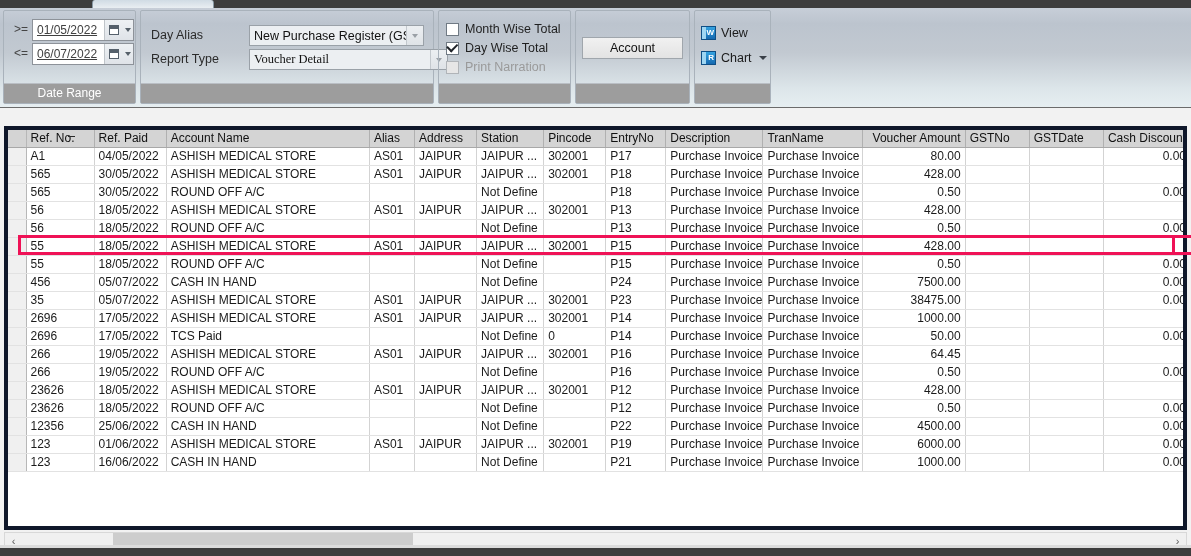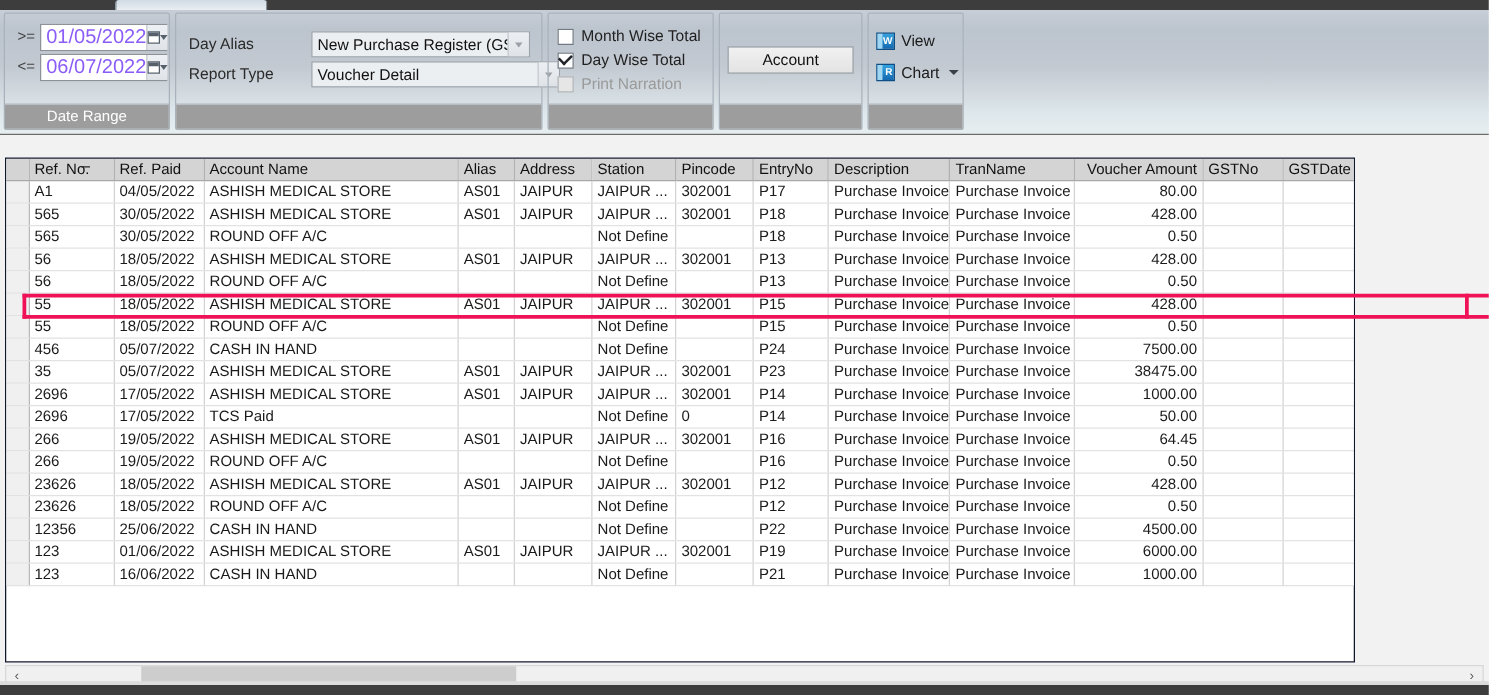--- a/index.html
+++ b/index.html
@@ -30,21 +30,21 @@
           background:#9d9d9d;color:#ffffff;font-size:12px;text-align:center;
           line-height:19px;border-top:1px solid #b9bec4;}
   .gfoot-blank{position:absolute;left:0;right:0;bottom:0;height:19px;background:#9d9d9d;border-top:1px solid #b9bec4;}
 
   
   #grp-date{left:3px;width:133px;}
   .daterow{position:absolute;left:6px;height:22px;}
   .dlabel{position:absolute;left:0;top:3px;width:22px;text-align:center;color:#444;font-size:12px;}
   .dbox{position:absolute;left:22px;top:0;width:102px;height:22px;box-sizing:border-box;
         background:#fff;border:1px solid #8d9299;display:flex;align-items:center;}
-  .dbox .dval{flex:1;padding-left:4px;font-size:16px;color:#8b5cf6;}
+  .dbox .dval{flex:1;padding-left:4px;font-size:12px;color:#404040;text-decoration:underline;}
   .dbox .dcal{width:17px;height:20px;display:flex;align-items:center;justify-content:center;
               background:linear-gradient(to bottom,#eef1f4,#dfe3e8);border-left:1px solid #bfc4c9;}
   .calglyph{width:10px;height:10px;border:1px solid #55606b;background:#fff;position:relative;box-sizing:border-box;}
   .calglyph:before{content:"";position:absolute;left:0;right:0;top:0;height:3px;background:#55606b;}
   .dbox .darrow{width:11px;height:20px;display:flex;align-items:center;justify-content:center;
                 background:linear-gradient(to bottom,#eef1f4,#dfe3e8);}
   .caret{width:0;height:0;border-left:3px solid transparent;border-right:3px solid transparent;border-top:4px solid #56606a;}
 
   
   #grp-report{left:140px;width:294px;}
@@ -80,22 +80,22 @@
   .appicon{width:15px;height:14px;box-sizing:border-box;margin-right:5px;position:relative;
            background:linear-gradient(to bottom,#35a3e0,#1569b0);border:1px solid #0f4f86;
            color:#fff;font-size:8px;font-weight:bold;line-height:12px;text-align:right;padding-right:1px;
            font-family:"Liberation Sans", sans-serif;}
   .appicon:before{content:"";position:absolute;left:0;top:0;width:4px;height:100%;background:#9fd6f2;}
   .vtext{font-size:12.5px;color:#1b1b1b;}
   .vcaret{margin-left:7px;width:0;height:0;border-left:4px solid transparent;border-right:4px solid transparent;border-top:4px solid #3a4048;}
 
   
   .gridwrap{position:absolute;left:0;top:109px;width:1191px;height:439px;background:#f2f2f2;box-sizing:border-box;}
-  .gridinner{position:absolute;left:4px;top:17px;width:1080px;height:404px;background:#fff;
-             border:1px solid #0f172a;box-sizing:border-box;overflow:hidden;}
+  .gridinner{position:absolute;left:4px;top:17px;width:1183px;height:404px;background:#fff;
+             border:4px solid #0f172a;box-sizing:border-box;overflow:hidden;}
 
   .hl-top{position:absolute;left:18px;top:126px;width:1173px;height:3px;background:#ef1256;z-index:6;}
   .hl-bot{position:absolute;left:18px;top:143px;width:1173px;height:3px;background:#ef1256;z-index:6;}
   .hl-left{position:absolute;left:18px;top:126px;width:3px;height:20px;background:#ef1256;z-index:6;}
   .hl-right{position:absolute;left:1172px;top:126px;width:3px;height:20px;background:#ef1256;z-index:6;}
 
   table.grid{border-collapse:collapse;table-layout:fixed;width:1183px;font-size:12px;}
   table.grid th,table.grid td{
      border-right:1px solid #d3d3d3;border-bottom:1px solid #e2e2e2;
      padding:0 4px;height:17px;line-height:17px;overflow:hidden;white-space:nowrap;
@@ -160,21 +160,21 @@
 
     <div class="rgroup" id="grp-report">
       <div class="rlabel" style="left:10px;top:17px;">Day Alias</div>
       <div class="combo" style="left:108px;top:14px;width:175px;">
         <div class="cval">New Purchase Register (GST)</div>
         <div class="cbtn">
             <span class="caret-gray"></span>
           </div>
       </div>
       <div class="rlabel" style="left:10px;top:41px;">Report Type</div>
-      <div class="combo" style="left:108px;top:38px;width:199px;">
+      <div class="combo" style="left:108px;top:38px;width:199px;font-family:Liberation Serif, serif;">
         <div class="cval">Voucher Detail</div>
         <div class="cbtn">
             <span class="caret-gray"></span>
           </div>
       </div>
       <div class="gfoot-blank"></div>
     </div>
 
     <div class="rgroup" id="grp-acct">
       <div class="acctbtn">Account</div>

